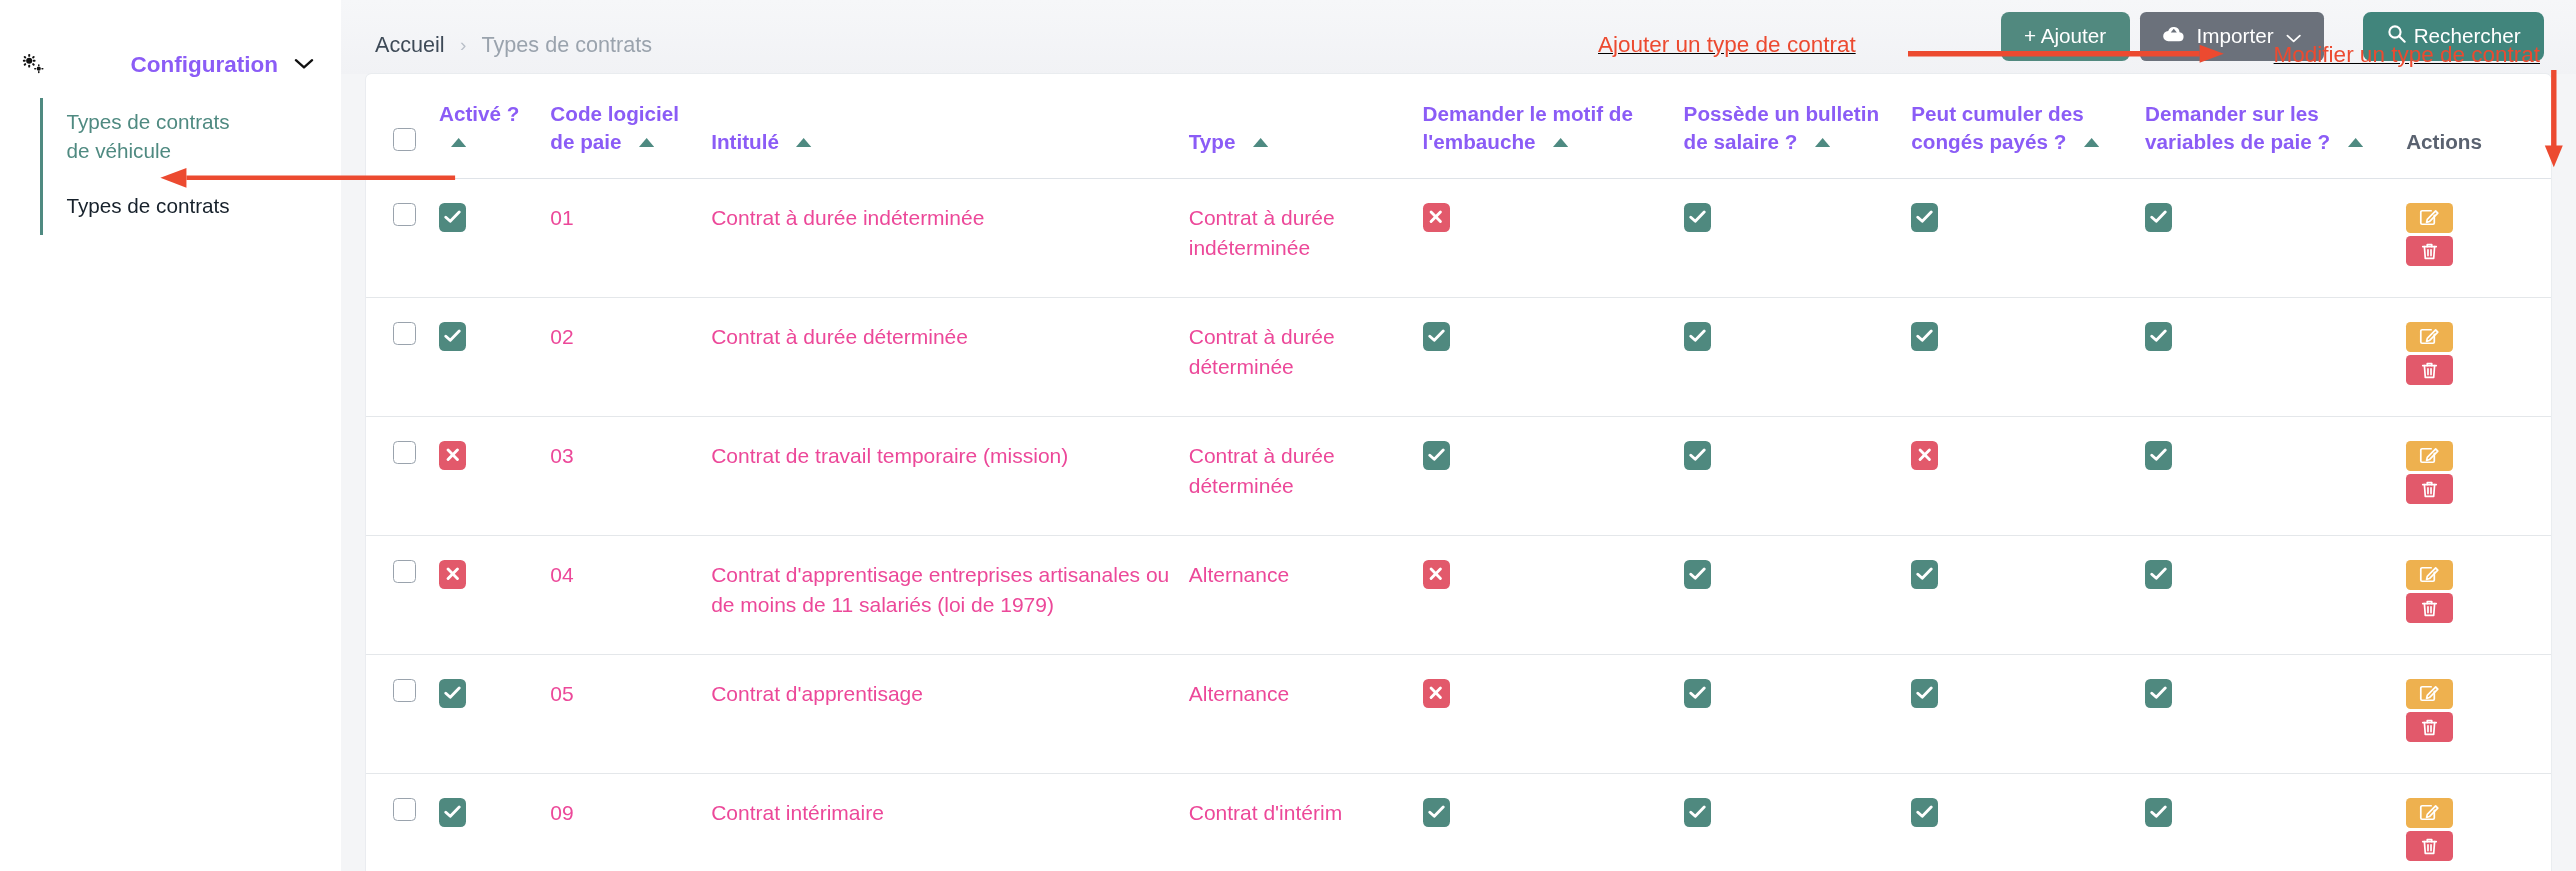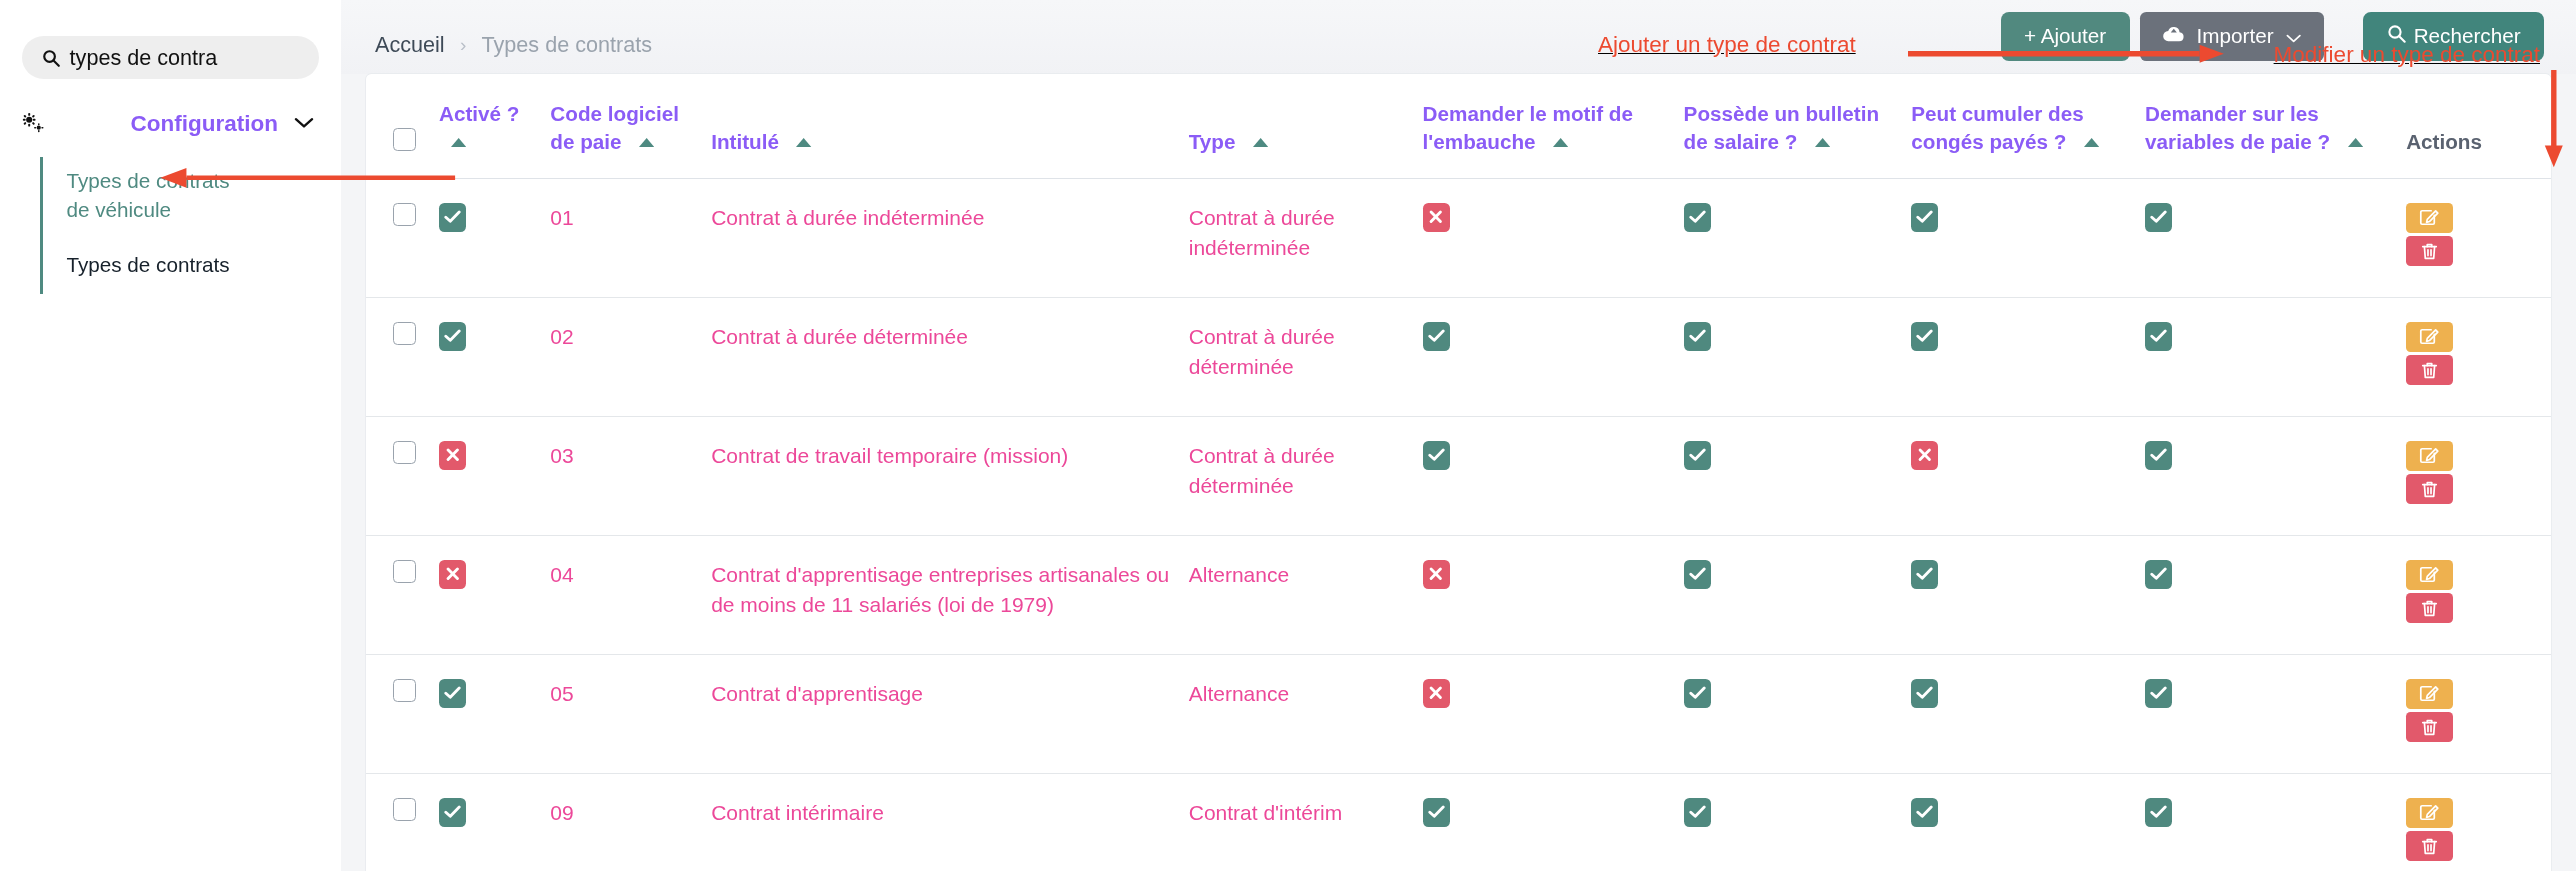--- a/index.html
+++ b/index.html
@@ -172,29 +172,20 @@
   }
   .anno-svg { position: absolute; overflow: visible; }
 </style>
 </head>
 <body>
 
 <div class="app">
 
   <aside class="sidebar">
 
-    <div class="search-box">
-      <span>
-        <svg class="search-ico" viewBox="0 0 20 20" fill="none" stroke="#111" stroke-width="2.4">
-          <circle cx="8.4" cy="8.4" r="5.9"></circle>
-            <line x1="12.8" y1="12.8" x2="18.6" y2="18.6" stroke-linecap="round"></line>
-        </svg>
-      </span>
-      <span class="search-val" placeholder="Rechercher">types de contra</span>
-    </div>
 
     <div class="nav-group">
       <span>
         <svg class="gear-ico" viewBox="0 0 26 24" fill="#111">
           <circle cx="8" cy="8.6" r="3.4"></circle>
           <rect x="6.9" y="1" width="2.2" height="3.2" rx="1"></rect>
             <rect x="6.9" y="13" width="2.2" height="3.2" rx="1"></rect>
           <rect x="0.9" y="7.5" width="3.2" height="2.2" rx="1"></rect>
             <rect x="11.9" y="7.5" width="3.2" height="2.2" rx="1"></rect>
           <rect x="2.2" y="3.2" width="2.2" height="3" rx="1" transform="rotate(-45 3.3 4.7)"></rect>

